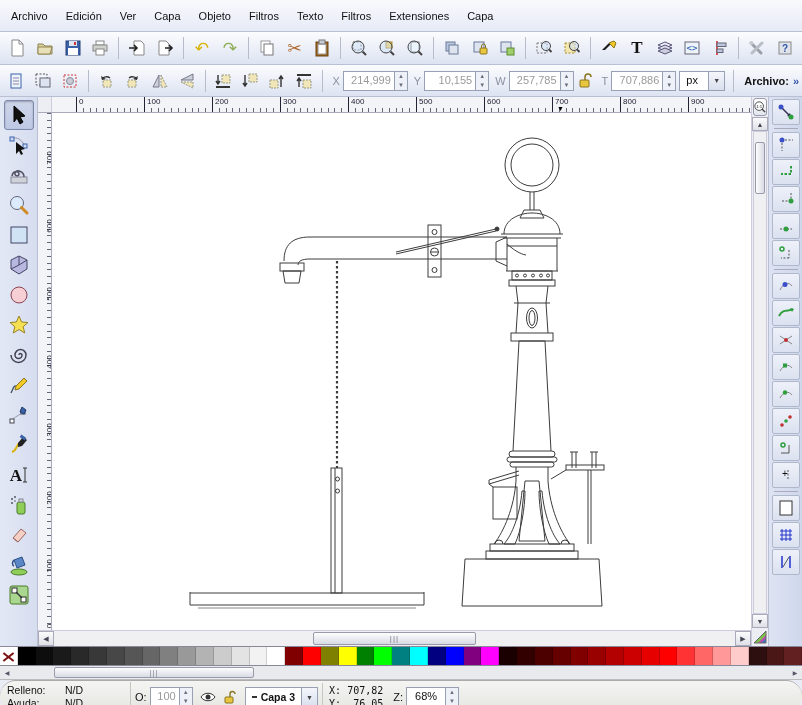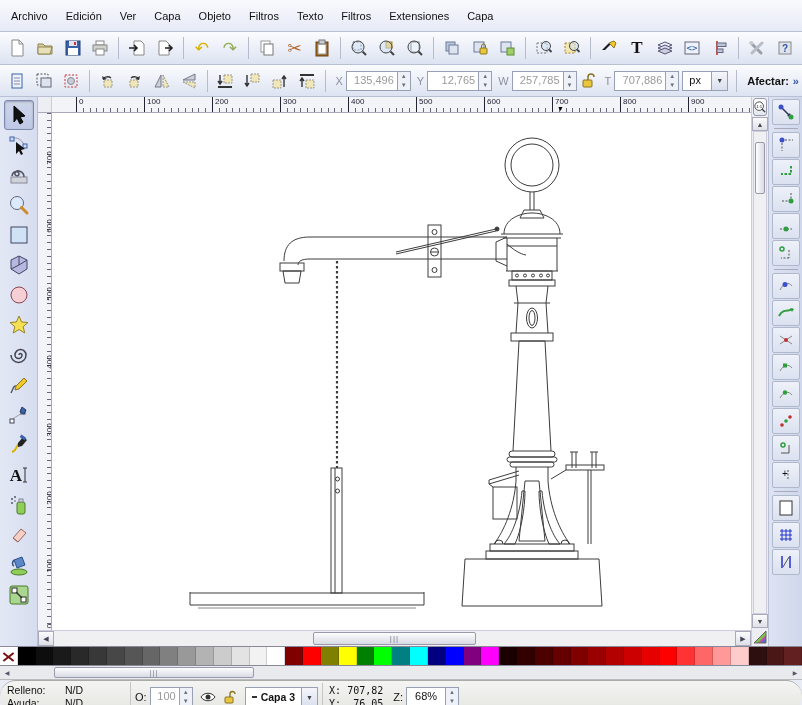--- a/index.html
+++ b/index.html
@@ -352,29 +352,29 @@
   <div class="tbtn">
       <svg viewBox="0 0 18 18">
         <rect x="8" y="8" width="8" height="8" fill="#f0e6b8" stroke="#998" stroke-dasharray="2,1"></rect>
         <path d="M4 15V7M2 9l2-3 2 3" fill="none" stroke="#333" stroke-width="1.4"></path>
         <line x1="2" y1="3" x2="16" y2="3" stroke="#333" stroke-width="2"></line>
       </svg>
     </div>
   <div class="sep"></div>
   <span class="fieldlab">X</span>
   <div class="spin">
-      <div class="val">135,496</div>
+      <div class="val">214,999</div>
       <div class="arrows">
         <span>▲</span>
         <span>▼</span>
       </div>
     </div>
   <span class="fieldlab">Y</span>
   <div class="spin">
-      <div class="val">12,765</div>
+      <div class="val">10,155</div>
       <div class="arrows">
         <span>▲</span>
         <span>▼</span>
       </div>
     </div>
   <span class="fieldlab">W</span>
   <div class="spin">
       <div class="val">257,785</div>
       <div class="arrows">
         <span>▲</span>
@@ -393,21 +393,21 @@
       <div class="arrows">
         <span>▲</span>
         <span>▼</span>
       </div>
     </div>
   <div class="combo">
       <div class="cval" style="color:#111">px</div>
       <div class="cbtn">▼</div>
     </div>
   <div class="sep" style="margin-left:8px;"></div>
-  <span style="margin:0 4px 0 6px;font-weight:bold;">Afectar:</span>
+  <span style="margin:0 4px 0 6px;font-weight:bold;">Archivo:</span>
   <span style="color:#3355aa;font-weight:bold;">»</span>
 </div>
 
 <div class="mainrow">
 
   <div class="toolcol">
     <div class="tool active">
         <svg viewBox="0 0 22 22">
           <path d="M6 2l11 10-5 1 3 5-3 2-3-6-3 4z" fill="#111" stroke="#000"></path>
         </svg>

